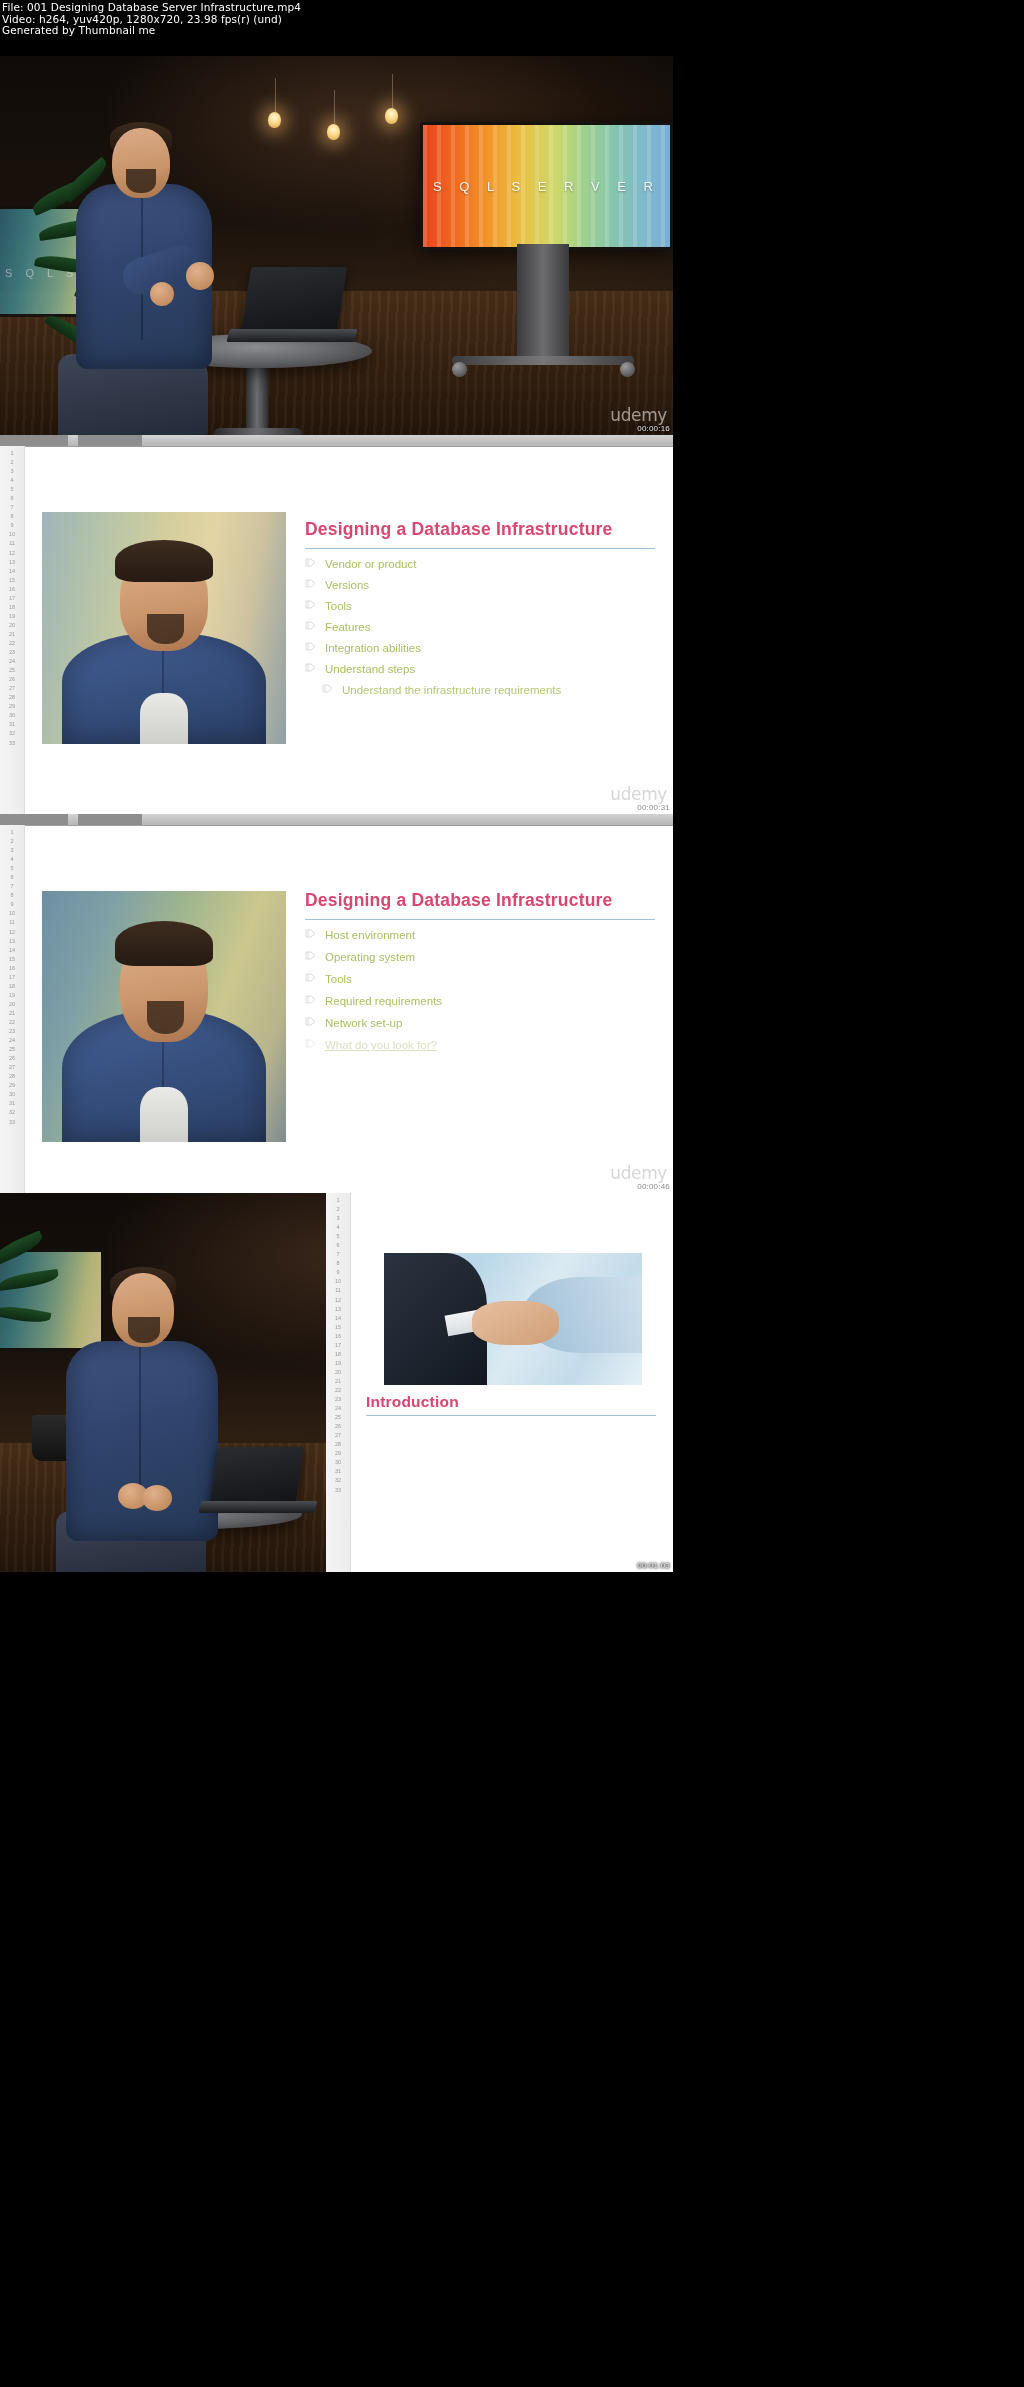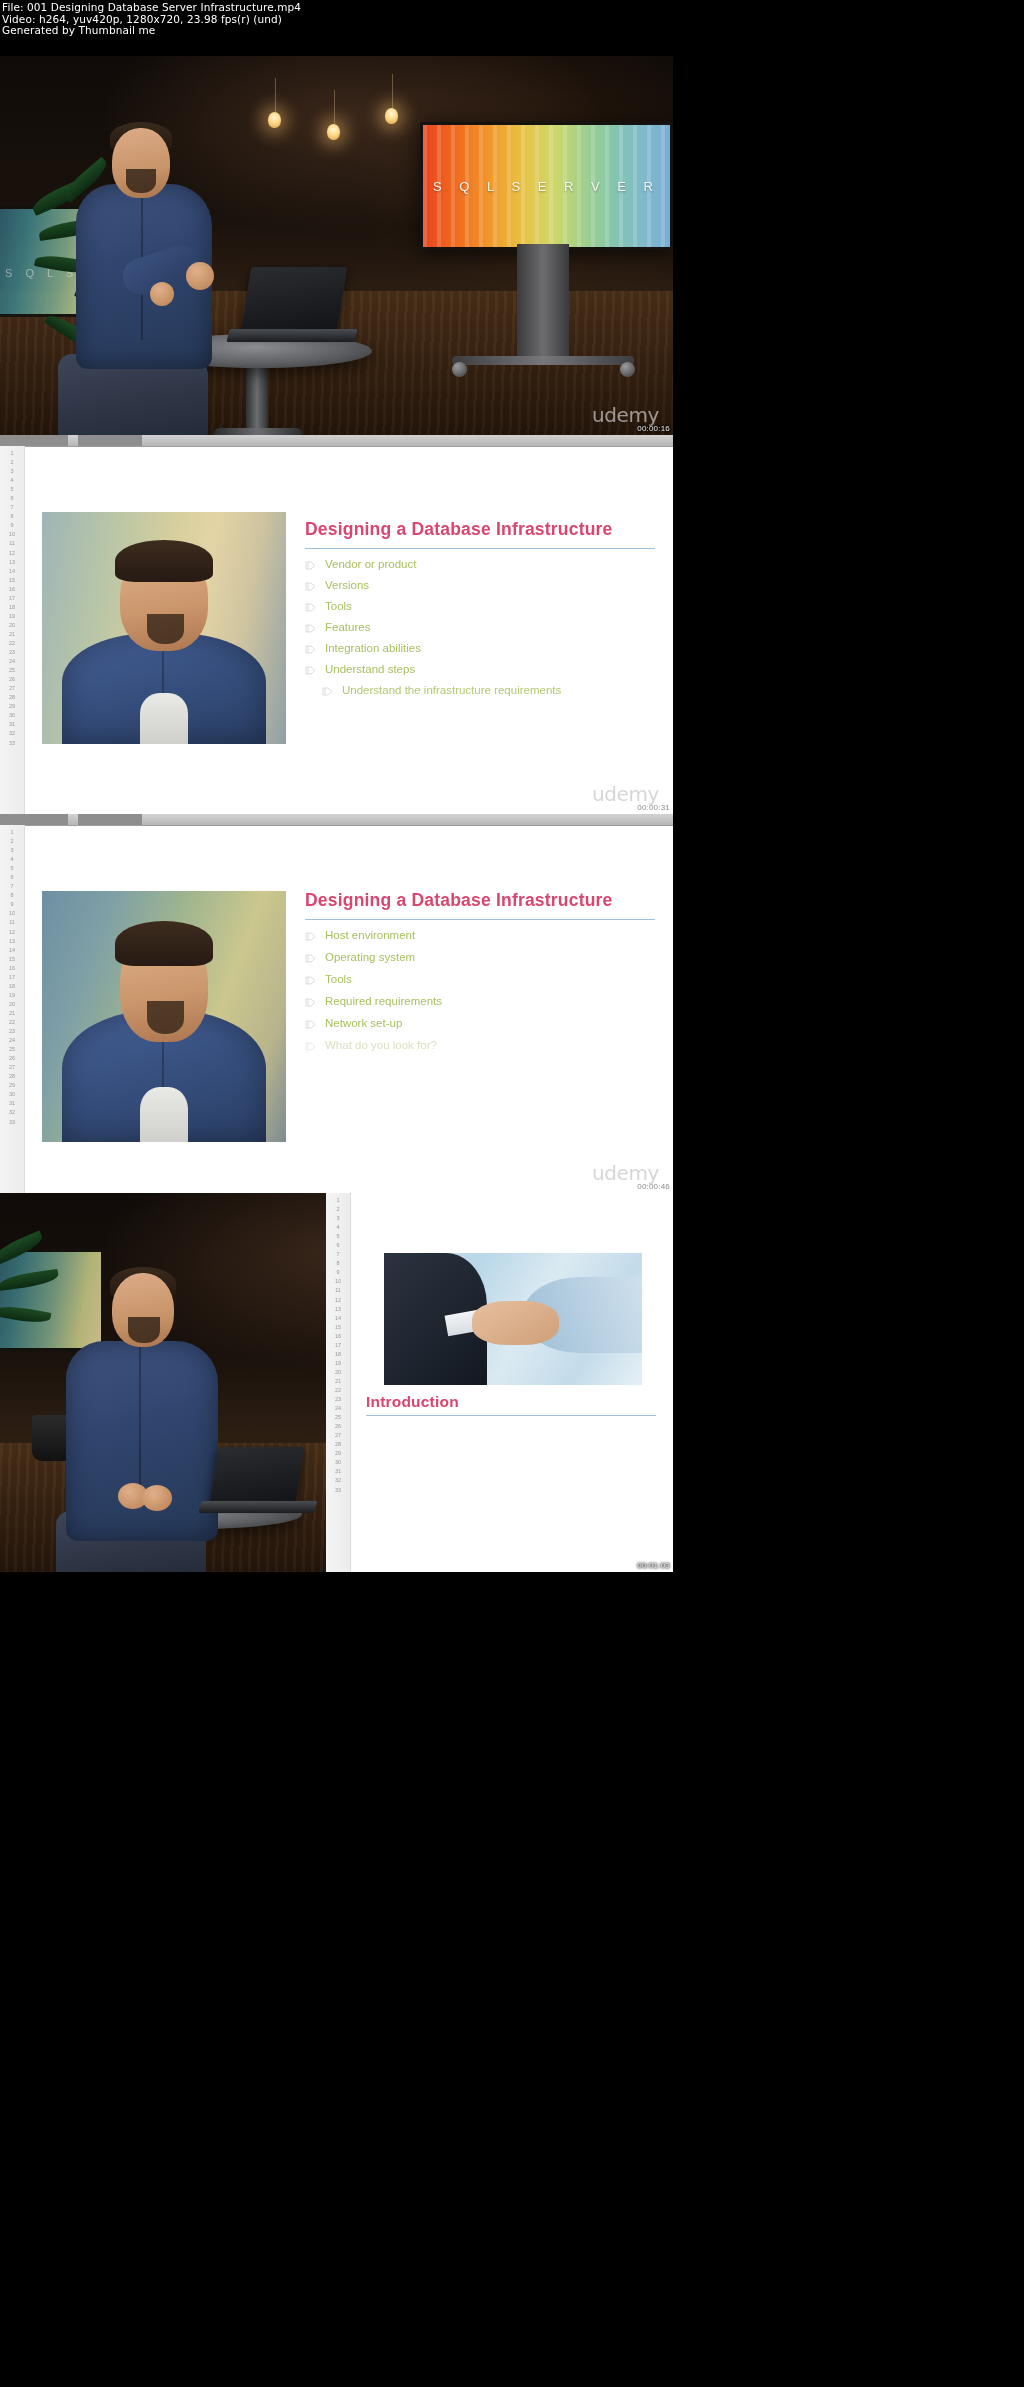--- a/index.html
+++ b/index.html
@@ -24,23 +24,23 @@
   .thumb{position:relative;overflow:hidden;background:#111;}
 
   .tstamp{
     position:absolute;right:3px;bottom:2px;
     color:#e8e8e8;font-size:8px;line-height:9px;
     font-family:Liberation Sans, sans-serif;
     text-shadow:0 0 2px #000,0 0 3px #000;
     letter-spacing:.2px;
   }
   .udemy{
-    position:absolute;right:14px;bottom:11px;
+    position:absolute;right:6px;bottom:11px;
     color:rgba(255,255,255,.55);
-    font-size:20px;line-height:17px;letter-spacing:-.4px;
+    font-size:17px;line-height:17px;letter-spacing:-.4px;
     font-family:"DejaVu Sans",sans-serif;
   }
   .udemy-dark{color:rgba(120,120,120,.30);}
 
   
   .studio{
     width:673px;height:379px;position:relative;
     background:
       radial-gradient(ellipse 60% 50% at 52% 16%, rgba(90,60,40,.55) 0%, rgba(0,0,0,0) 62%),
       radial-gradient(ellipse 40% 60% at 80% 28%, rgba(120,70,30,.22) 0%, rgba(0,0,0,0) 70%),
@@ -126,23 +126,23 @@
   .topbar{position:absolute;left:0;right:0;top:0;height:11px;
     background:linear-gradient(180deg,#d2d2d2,#b6b6b6);border-bottom:1px solid #9e9e9e;}
   .topbar .seg{position:absolute;top:0;height:11px;background:#8e8e8e;}
 
   .slide-title{
     color:#d9466f;font-family:"Liberation Sans",sans-serif;
     font-weight:700;letter-spacing:.2px;
   }
   .title-rule{border-bottom:1px solid #9fc0d8;}
   .bullets{list-style:none;margin:0;padding:0;}
-  .bullets li{display:flex;align-items:flex-end;color:#a9c061;
+  .bullets li{display:flex;align-items:flex-start;color:#a9c061;
     font-family:"Liberation Sans",sans-serif;}
-  .bullets li.dim{color:#d9e0c2;}
+  .bullets li.dim{color:#d9e0c2;text-decoration:underline;}
   .bullets li.sub{color:#b4c873;}
   .bmark{display:inline-block;flex:0 0 auto;position:relative;}
   .bmark svg{display:block;}
 
   .photo-portrait{position:absolute;overflow:hidden;background:#2b2b2b;}
   .pp-bg{position:absolute;inset:0;
     background:linear-gradient(100deg,#9fb5b8 0%,#b8c5a7 25%,#d7cf9e 48%,#e3d4a6 62%,#cfc4a0 78%,#8fa0a6 100%);}
   .pp-bg2{position:absolute;inset:0;
     background:linear-gradient(110deg,#6d8fa3 0%,#7fa0a6 22%,#9fb58f 44%,#cbc78e 66%,#b8b48c 85%,#7d8c92 100%);}
   .pp-shirt{position:absolute;left:8%;bottom:0;width:84%;height:48%;

